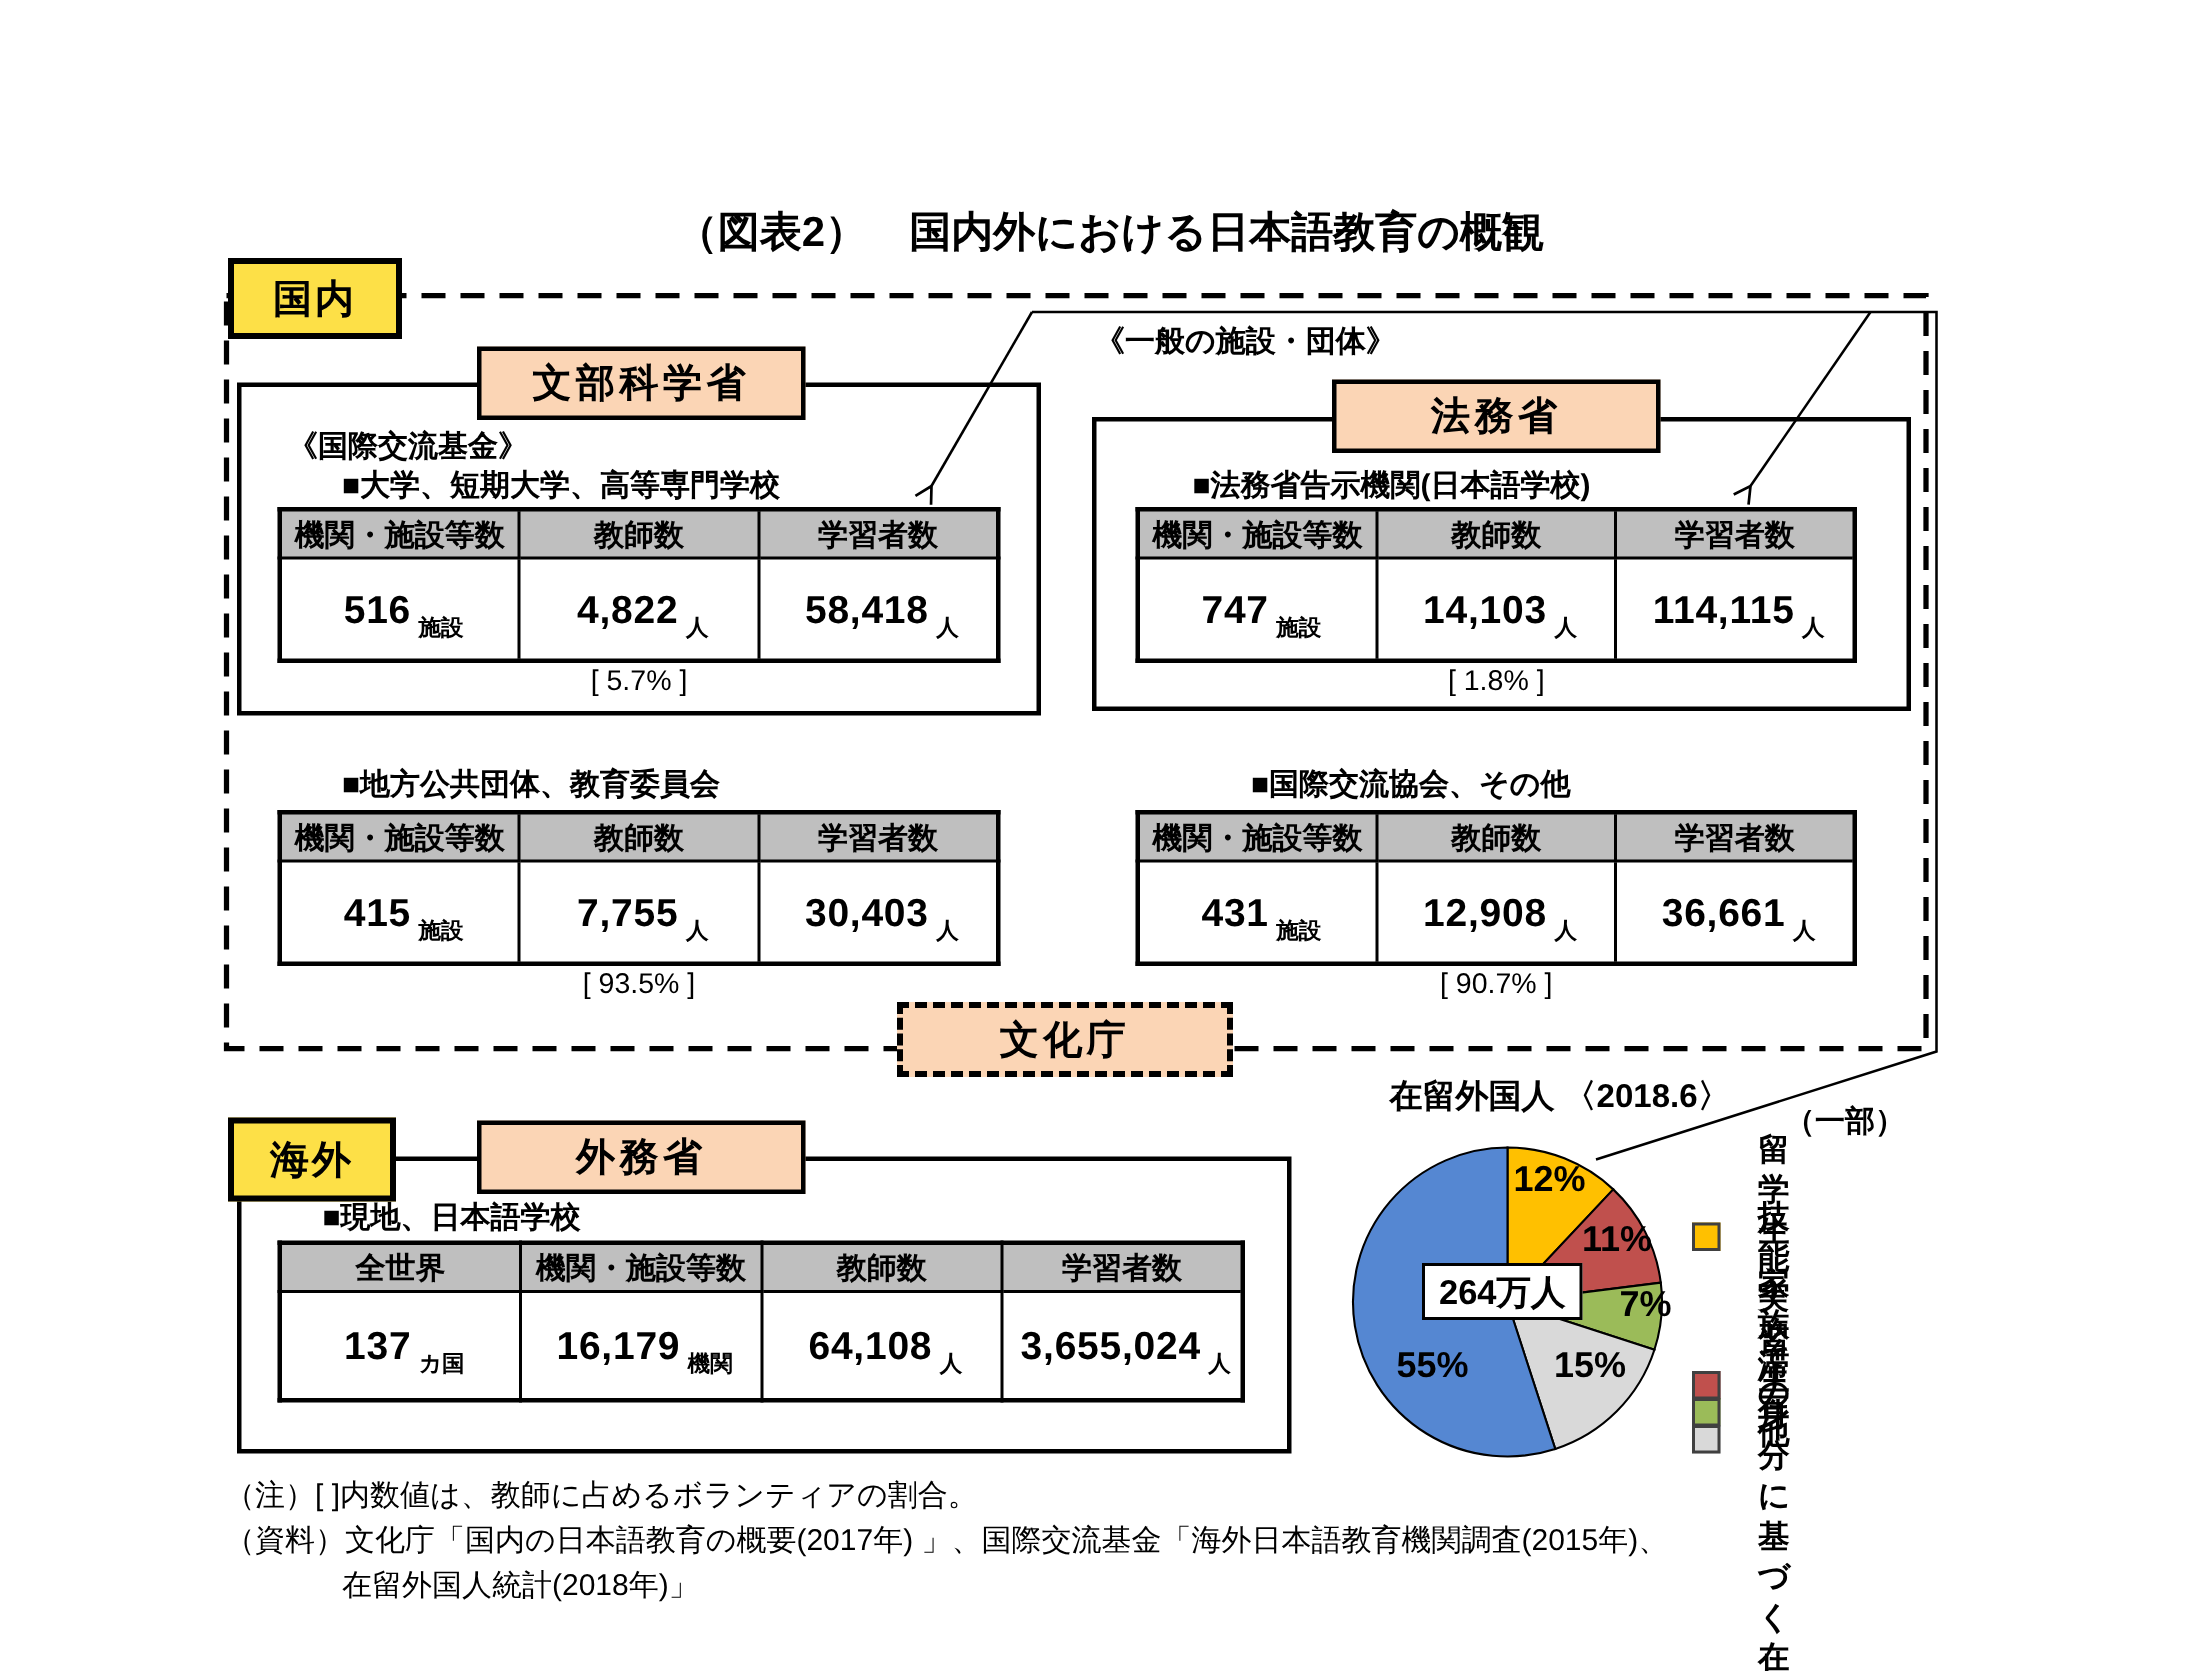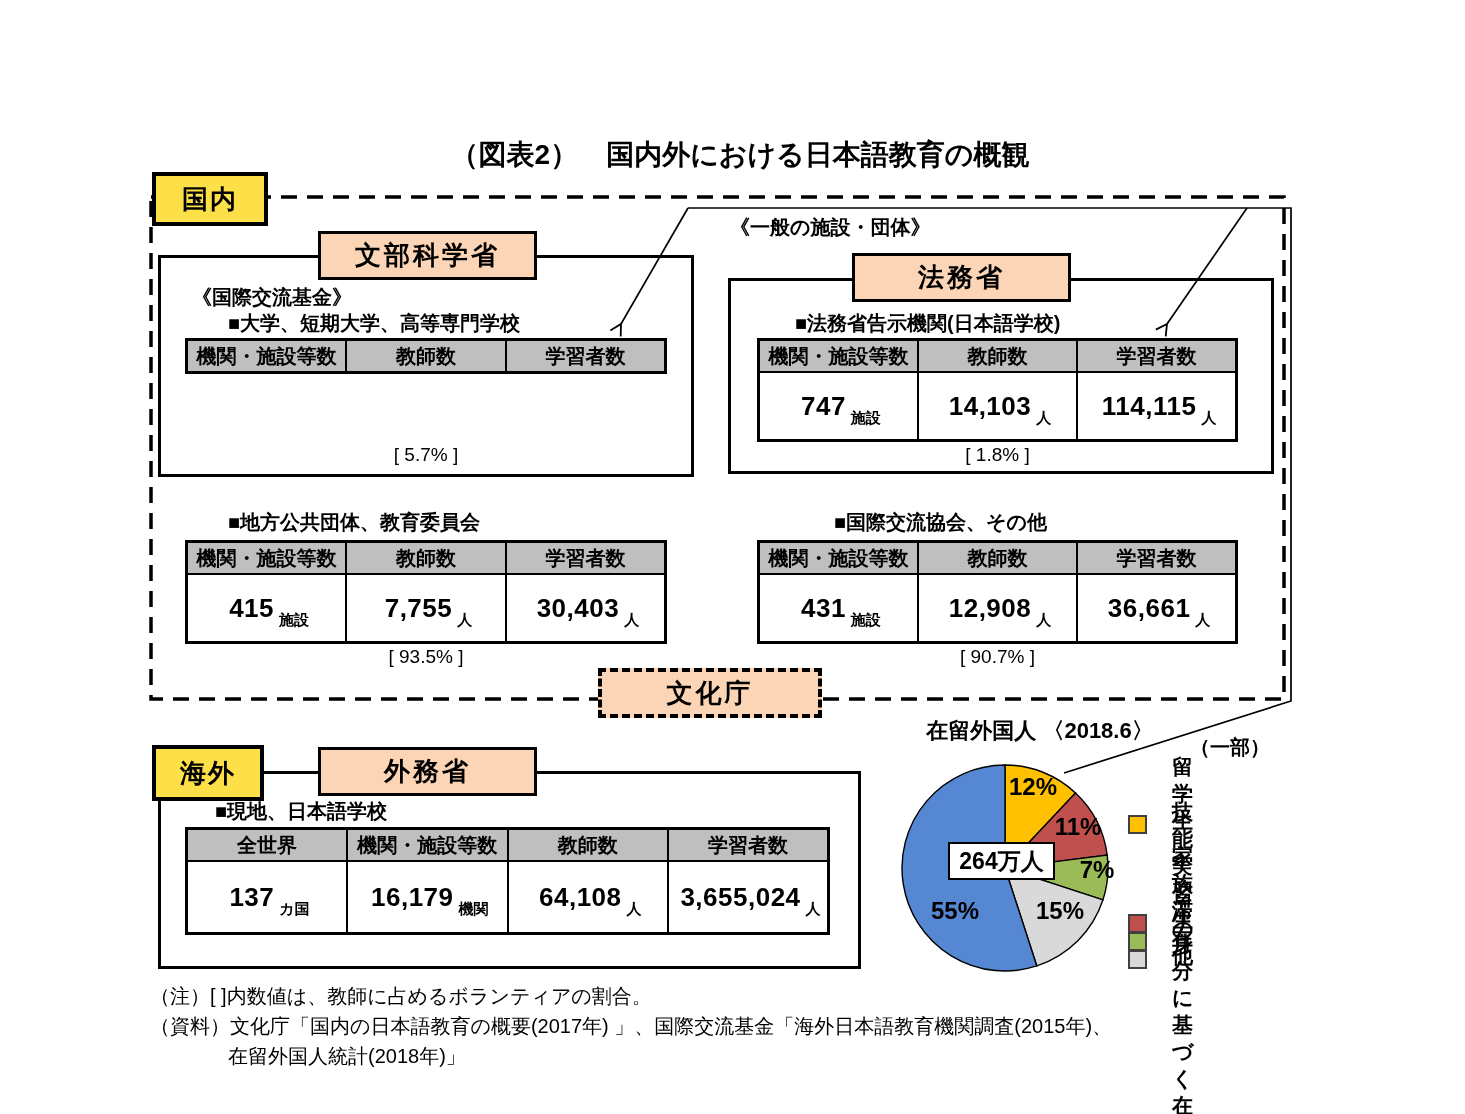--- a/index.html
+++ b/index.html
@@ -58,27 +58,32 @@
   <div class="abs sub-label" style="left:192px;top:284px;">《国際交流基金》</div>
   <div class="abs sub-label" style="left:228px;top:310px;">■大学、短期大学、高等専門学校</div>
   <div class="abs tbl" style="left:185px;top:338px;width:482px;">
     <table>
       <tbody>
           <tr>
         <th>機関・施設等数</th>
         <th>教師数</th>
         <th>学習者数</th>
       </tr>
+      <tr>
+        <td><span class="num">516</span><span class="unit">施設</span></td>
+        <td><span class="num">4,822</span><span class="unit">人</span></td>
+        <td><span class="num">58,418</span><span class="unit">人</span></td>
+      </tr>
     </tbody>
       </table>
   </div>
   <div class="abs vol-note" style="left:185px;top:444px;width:482px;">[ 5.7% ]</div>
 
   <div class="abs solid-box" style="left:728px;top:278px;width:540px;height:190px;"></div>
-  <div class="abs ministry" style="left:852px;top:253px;width:213px;height:43px;">法務省</div>
+  <div class="abs ministry" style="left:888px;top:253px;width:213px;height:43px;">法務省</div>
   <div class="abs sub-label" style="left:795px;top:310px;">■法務省告示機関(日本語学校)</div>
   <div class="abs tbl" style="left:757px;top:338px;width:481px;">
     <table>
       <tbody>
           <tr>
         <th>機関・施設等数</th>
         <th>教師数</th>
         <th>学習者数</th>
       </tr>
       <tr>

